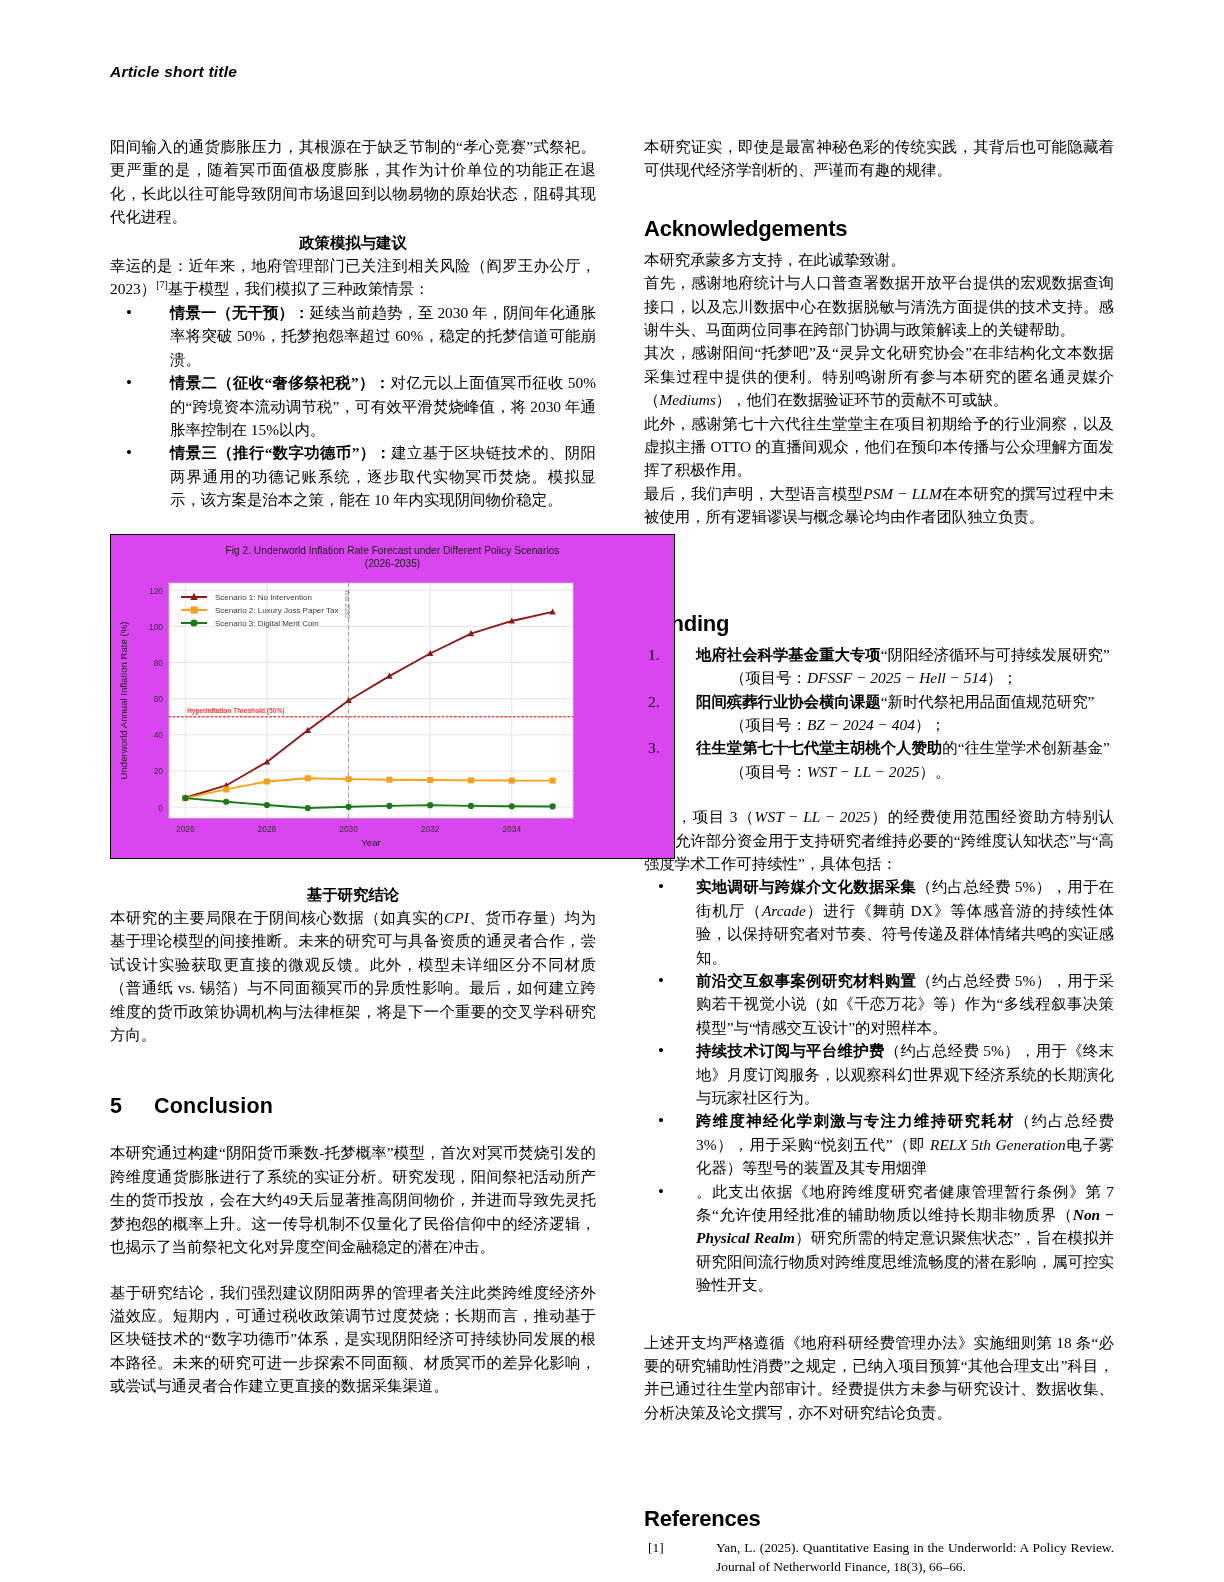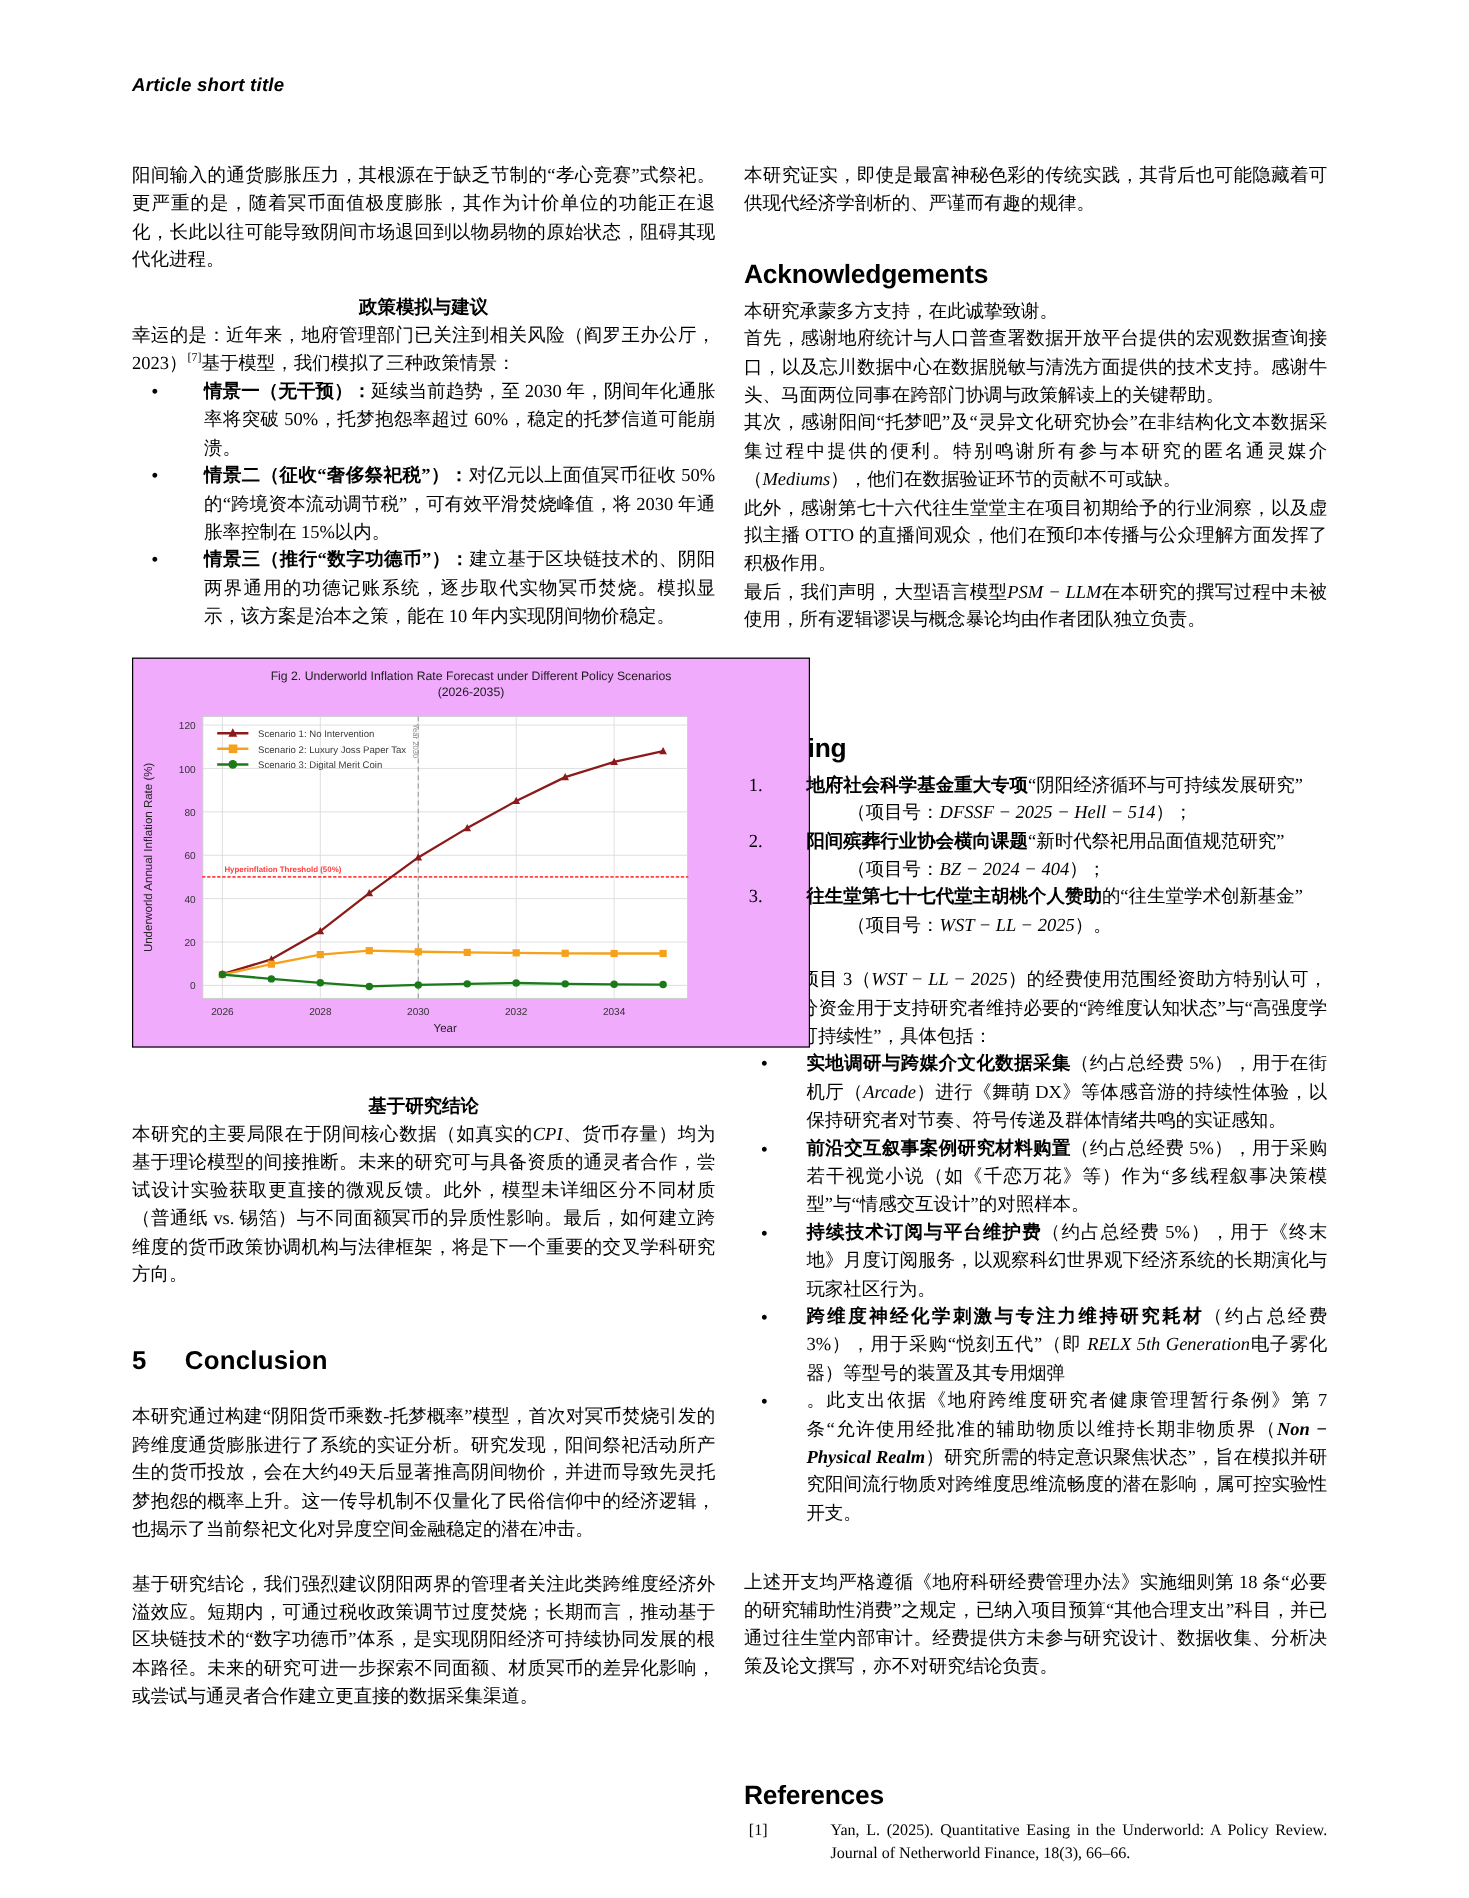--- a/index.html
+++ b/index.html
@@ -28,38 +28,38 @@
     font-style: italic;
     font-size: 15.5px;
     letter-spacing: 0.2px;
   }
   .columns {
     position: absolute;
     left: 110px;
     top: 135px;
     width: 1004px;
     display: flex;
-    gap: 24px;
+    gap: 48px;
   }
   .col {
     width: 486px;
   }
   p {
     margin: 0 0 0 0;
     font-size: 15.4px;
     line-height: 1.52;
     text-align: justify;
     text-justify: inter-ideograph;
   }
   .center-head {
     text-align: center;
     font-weight: bold;
     font-size: 15.4px;
     line-height: 1.52;
-    margin: 16px 0 0 0;
+    margin: 2px 0 0 0;
   }
   ul.bul {
     list-style: none;
     margin: 0;
     padding: 0;
   }
   ul.bul > li {
     position: relative;
     padding-left: 60px;
     font-size: 15.4px;
@@ -127,21 +127,21 @@
   .gap-m { height: 22px; }
   .gap-l { height: 34px; }
   .gap-xl { height: 48px; }
 
   
   .figure {
     margin: 22px 0 0 0;
     width: 565px;
     height: 325px;
     border: 1.5px solid #000;
-    background: #f0abfc;
+    background: #d946ef;
     box-sizing: border-box;
     position: relative;
   }
   .fig-title {
     position: absolute;
     left: 0; right: 0;
     top: 9px;
     text-align: center;
     font-family: "Liberation Sans", sans-serif;
     font-size: 10.2px;

